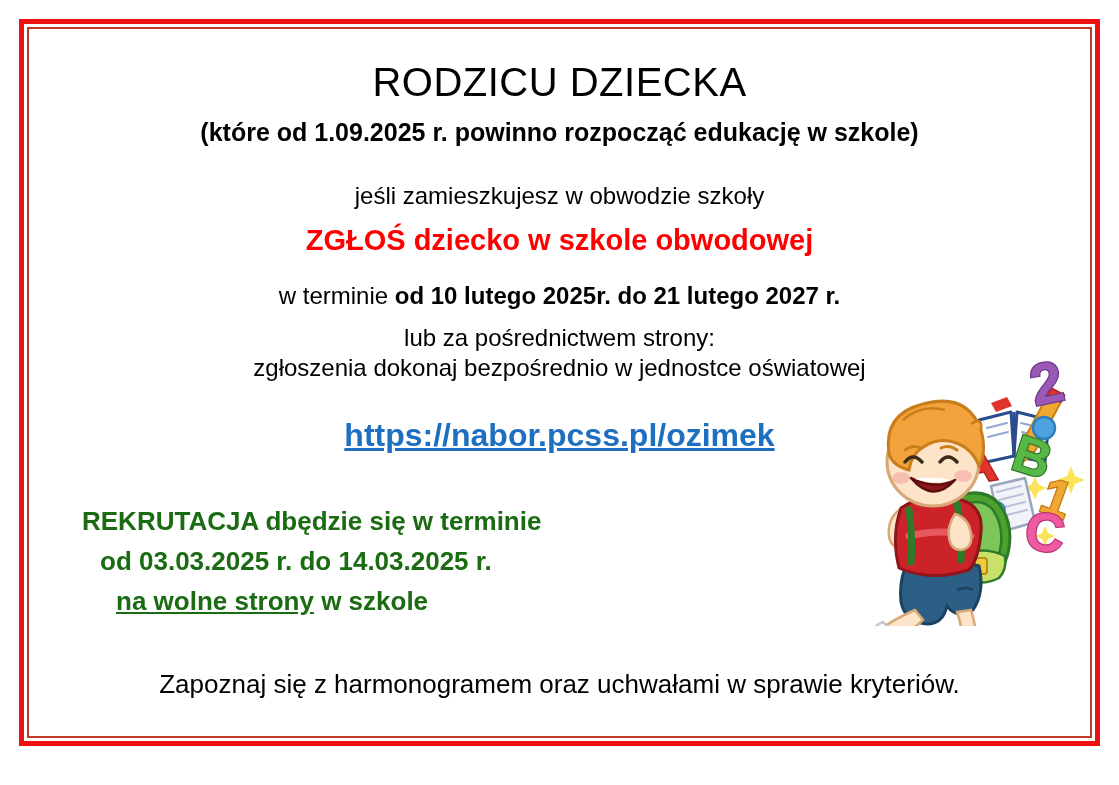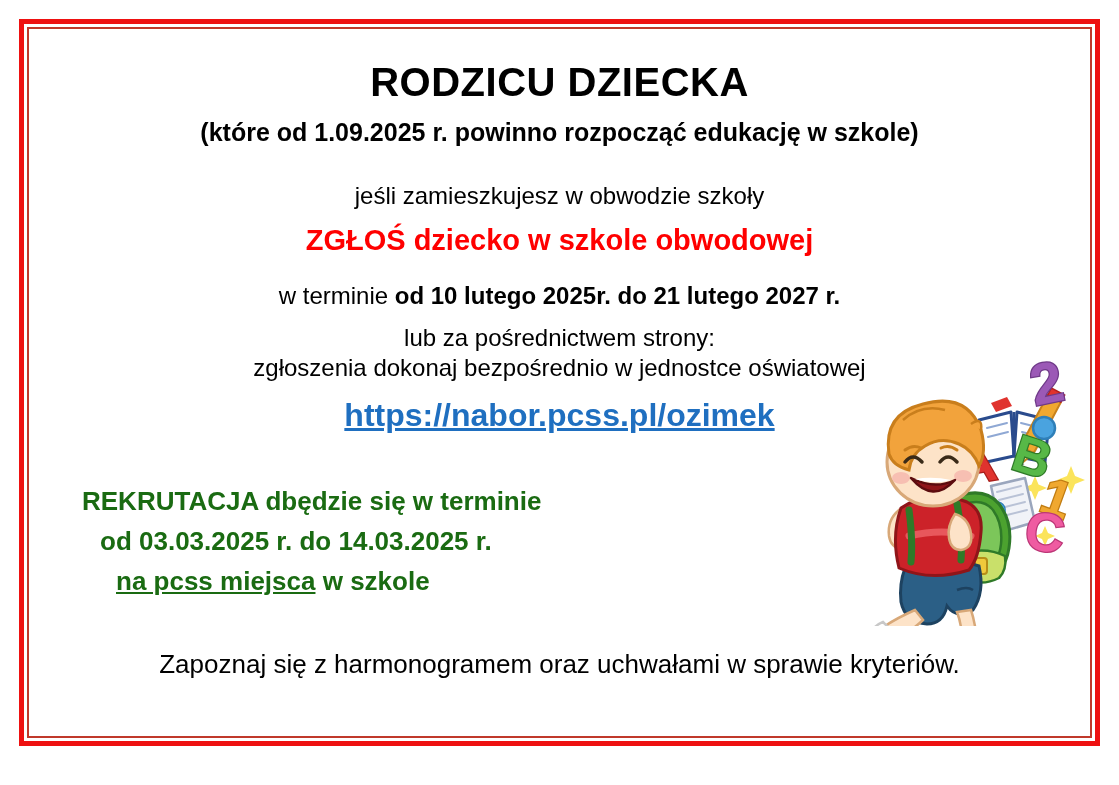--- a/index.html
+++ b/index.html
@@ -46,21 +46,21 @@
     box-sizing: border-box;
     padding: 16px 22px 0 22px;
     text-align: center;
     z-index: 3;
   }
 
   .line { margin: 0; padding: 0; }
 
   .title {
     font-size: 40px;
-    font-weight: bold;
+    font-weight: normal;
     color: #000000;
     letter-spacing: 0.5px;
     line-height: 1.12;
     margin-top: 10px;
     text-align: center;
   }
   .subtitle {
     font-size: 25px;
     font-weight: bold;
     color: #000000;
@@ -91,20 +91,21 @@
   }
   .termline b { font-weight: bold; }
 
   .linkline {
     font-size: 32px;
     font-weight: bold;
     color: #1f6fc0;
     text-decoration: underline;
     line-height: 1.25;
     display: inline-block;
+    margin-top: 20px;
   }
 
   .greenblock {
     color: #1a6b12;
     font-weight: bold;
     font-size: 26px;
     line-height: 1.55;
     text-align: left;
     padding-left: 26px;
   }
@@ -270,21 +271,21 @@
 
     <div class="gap-sm"></div>
 
     <div class="line"><a class="linkline" href="#">https://nabor.pcss.pl/ozimek</a></div>
 
     <div class="gap-xl"></div>
 
     <div class="greenblock">
       <div class="g1">REKRUTACJA dbędzie się w terminie</div>
       <div class="g2">od 03.03.2025 r. do 14.03.2025 r.</div>
-      <div class="g3"><u>na pcss miejsca</u><span> w szkole</span></div>
+      <div class="g3"><u>na wolne strony</u><span> w szkole</span></div>
     </div>
 
     <div class="gap-xl"></div>
 
     <div class="line footnote">Zapoznaj się z harmonogramem oraz uchwałami w sprawie kryteriów.</div>
 
   </div>
 </div>
 
 </body></html>

